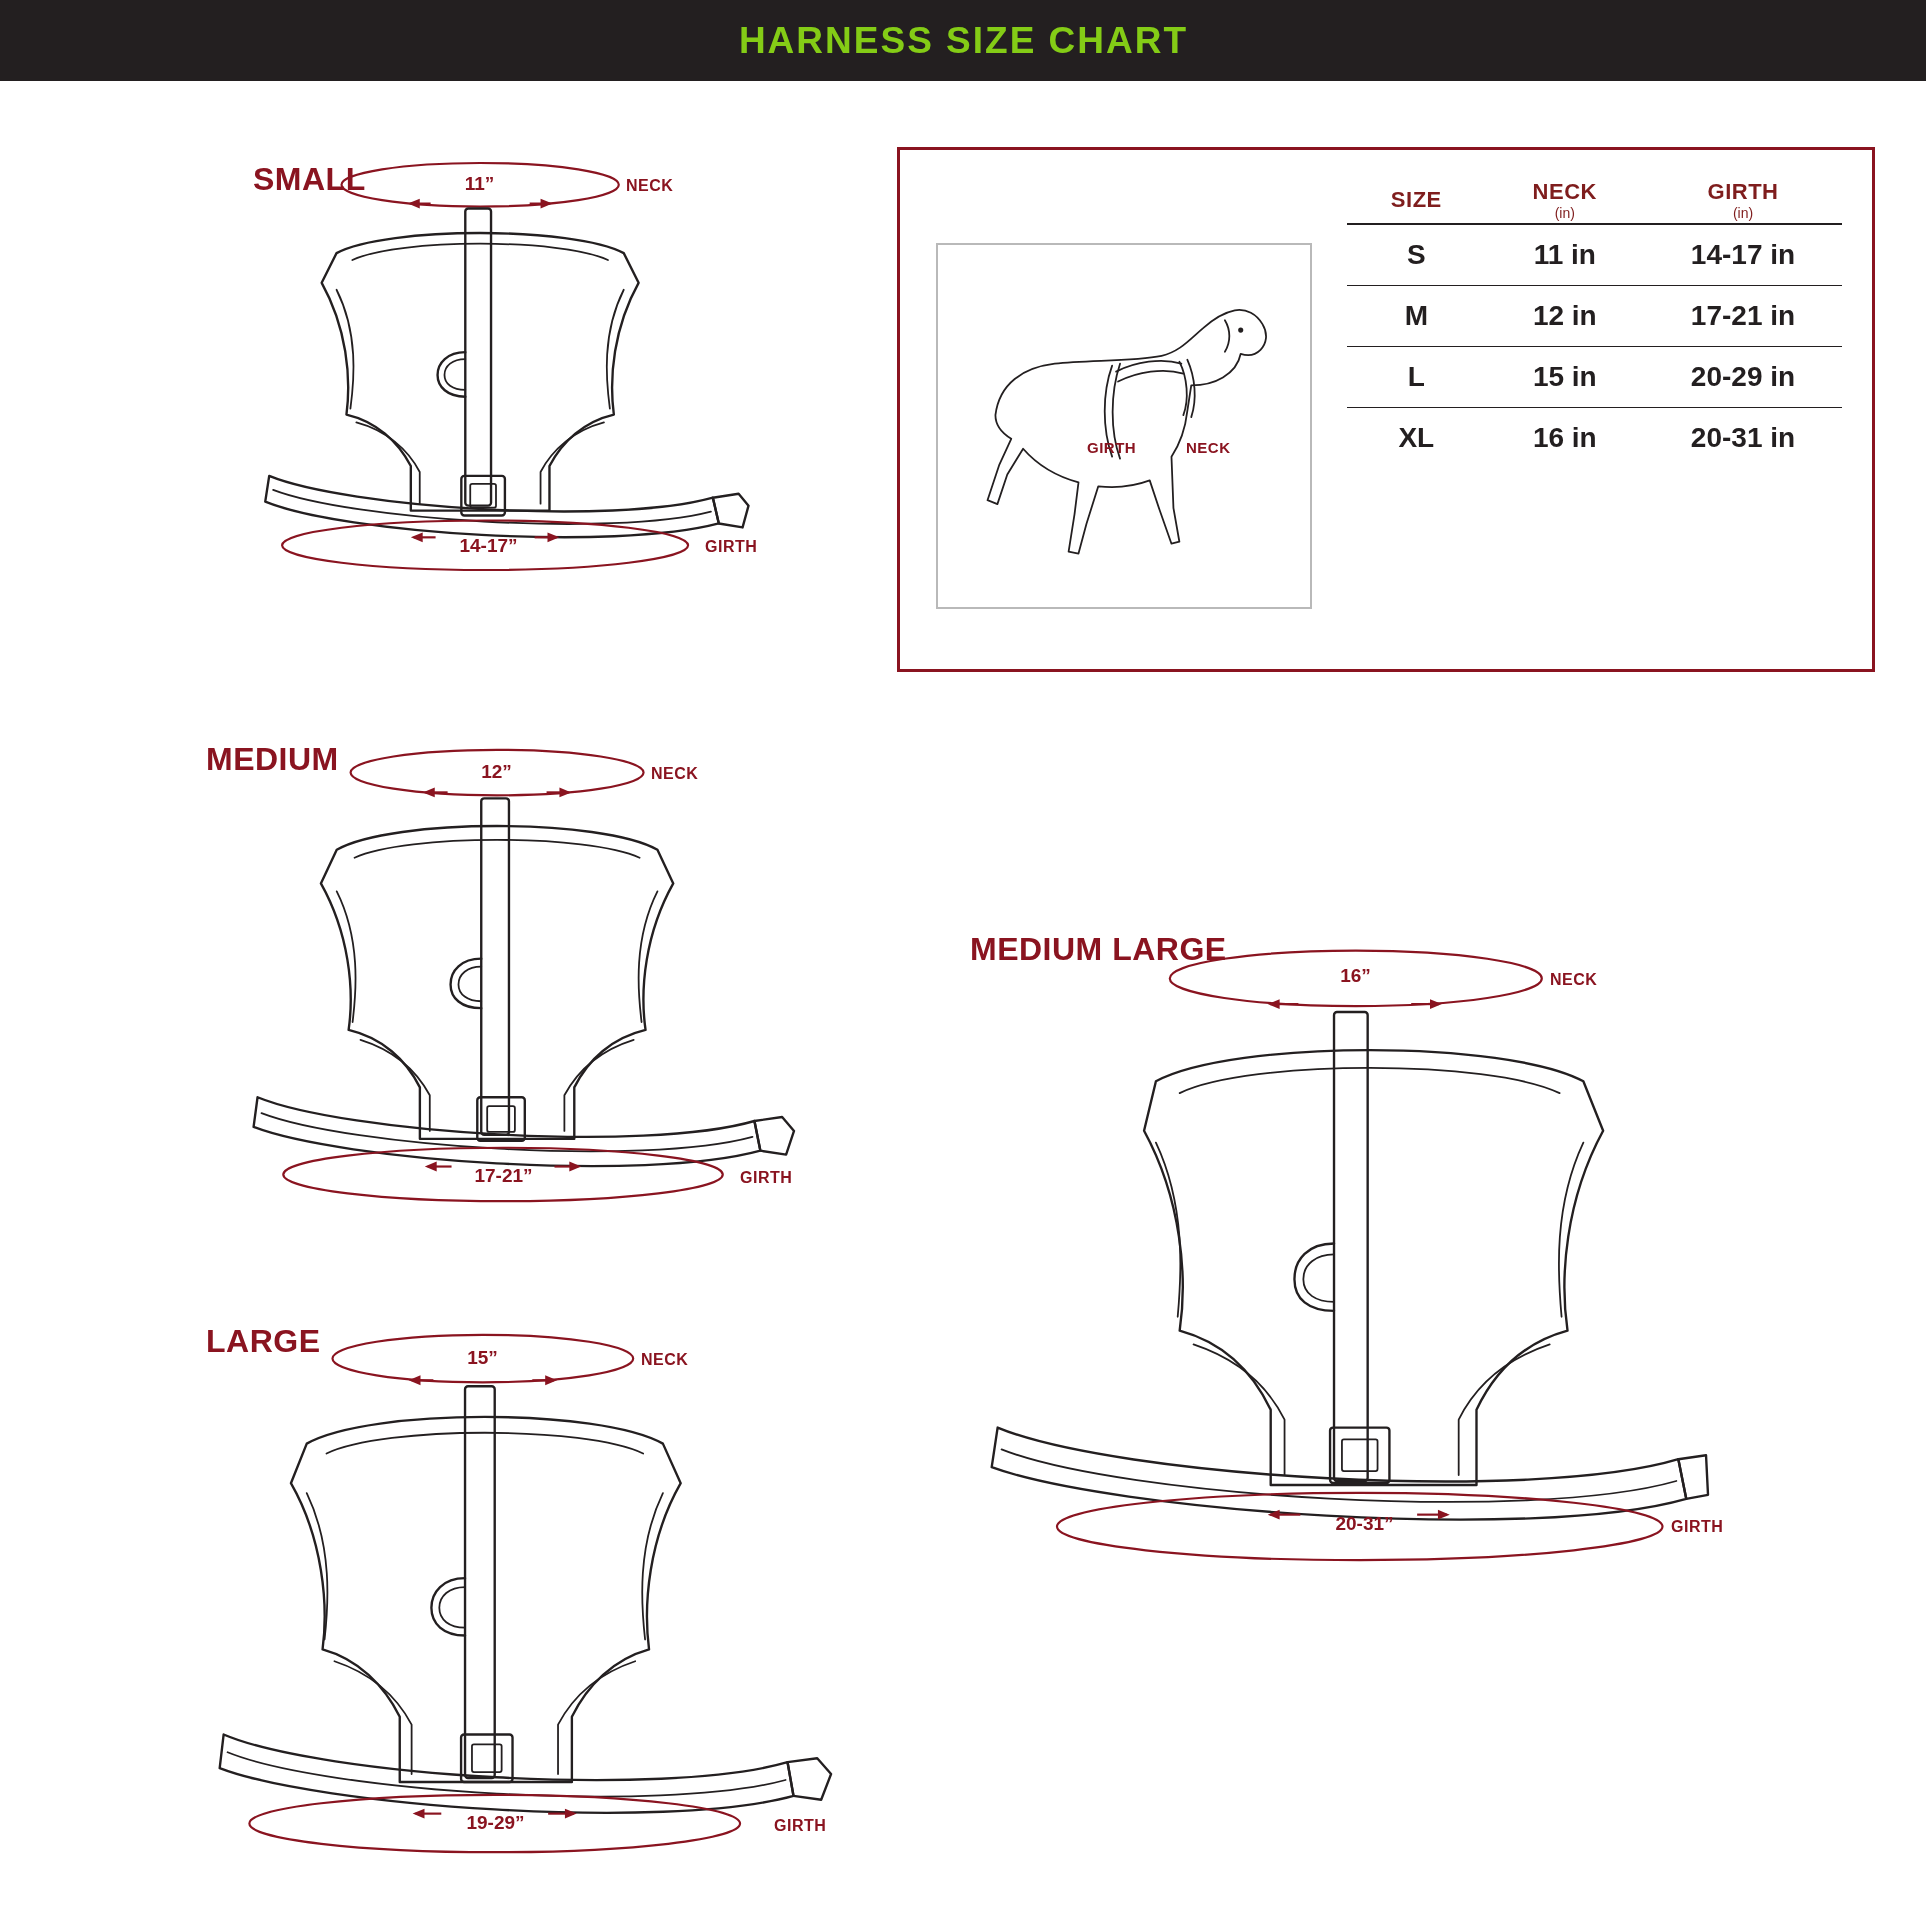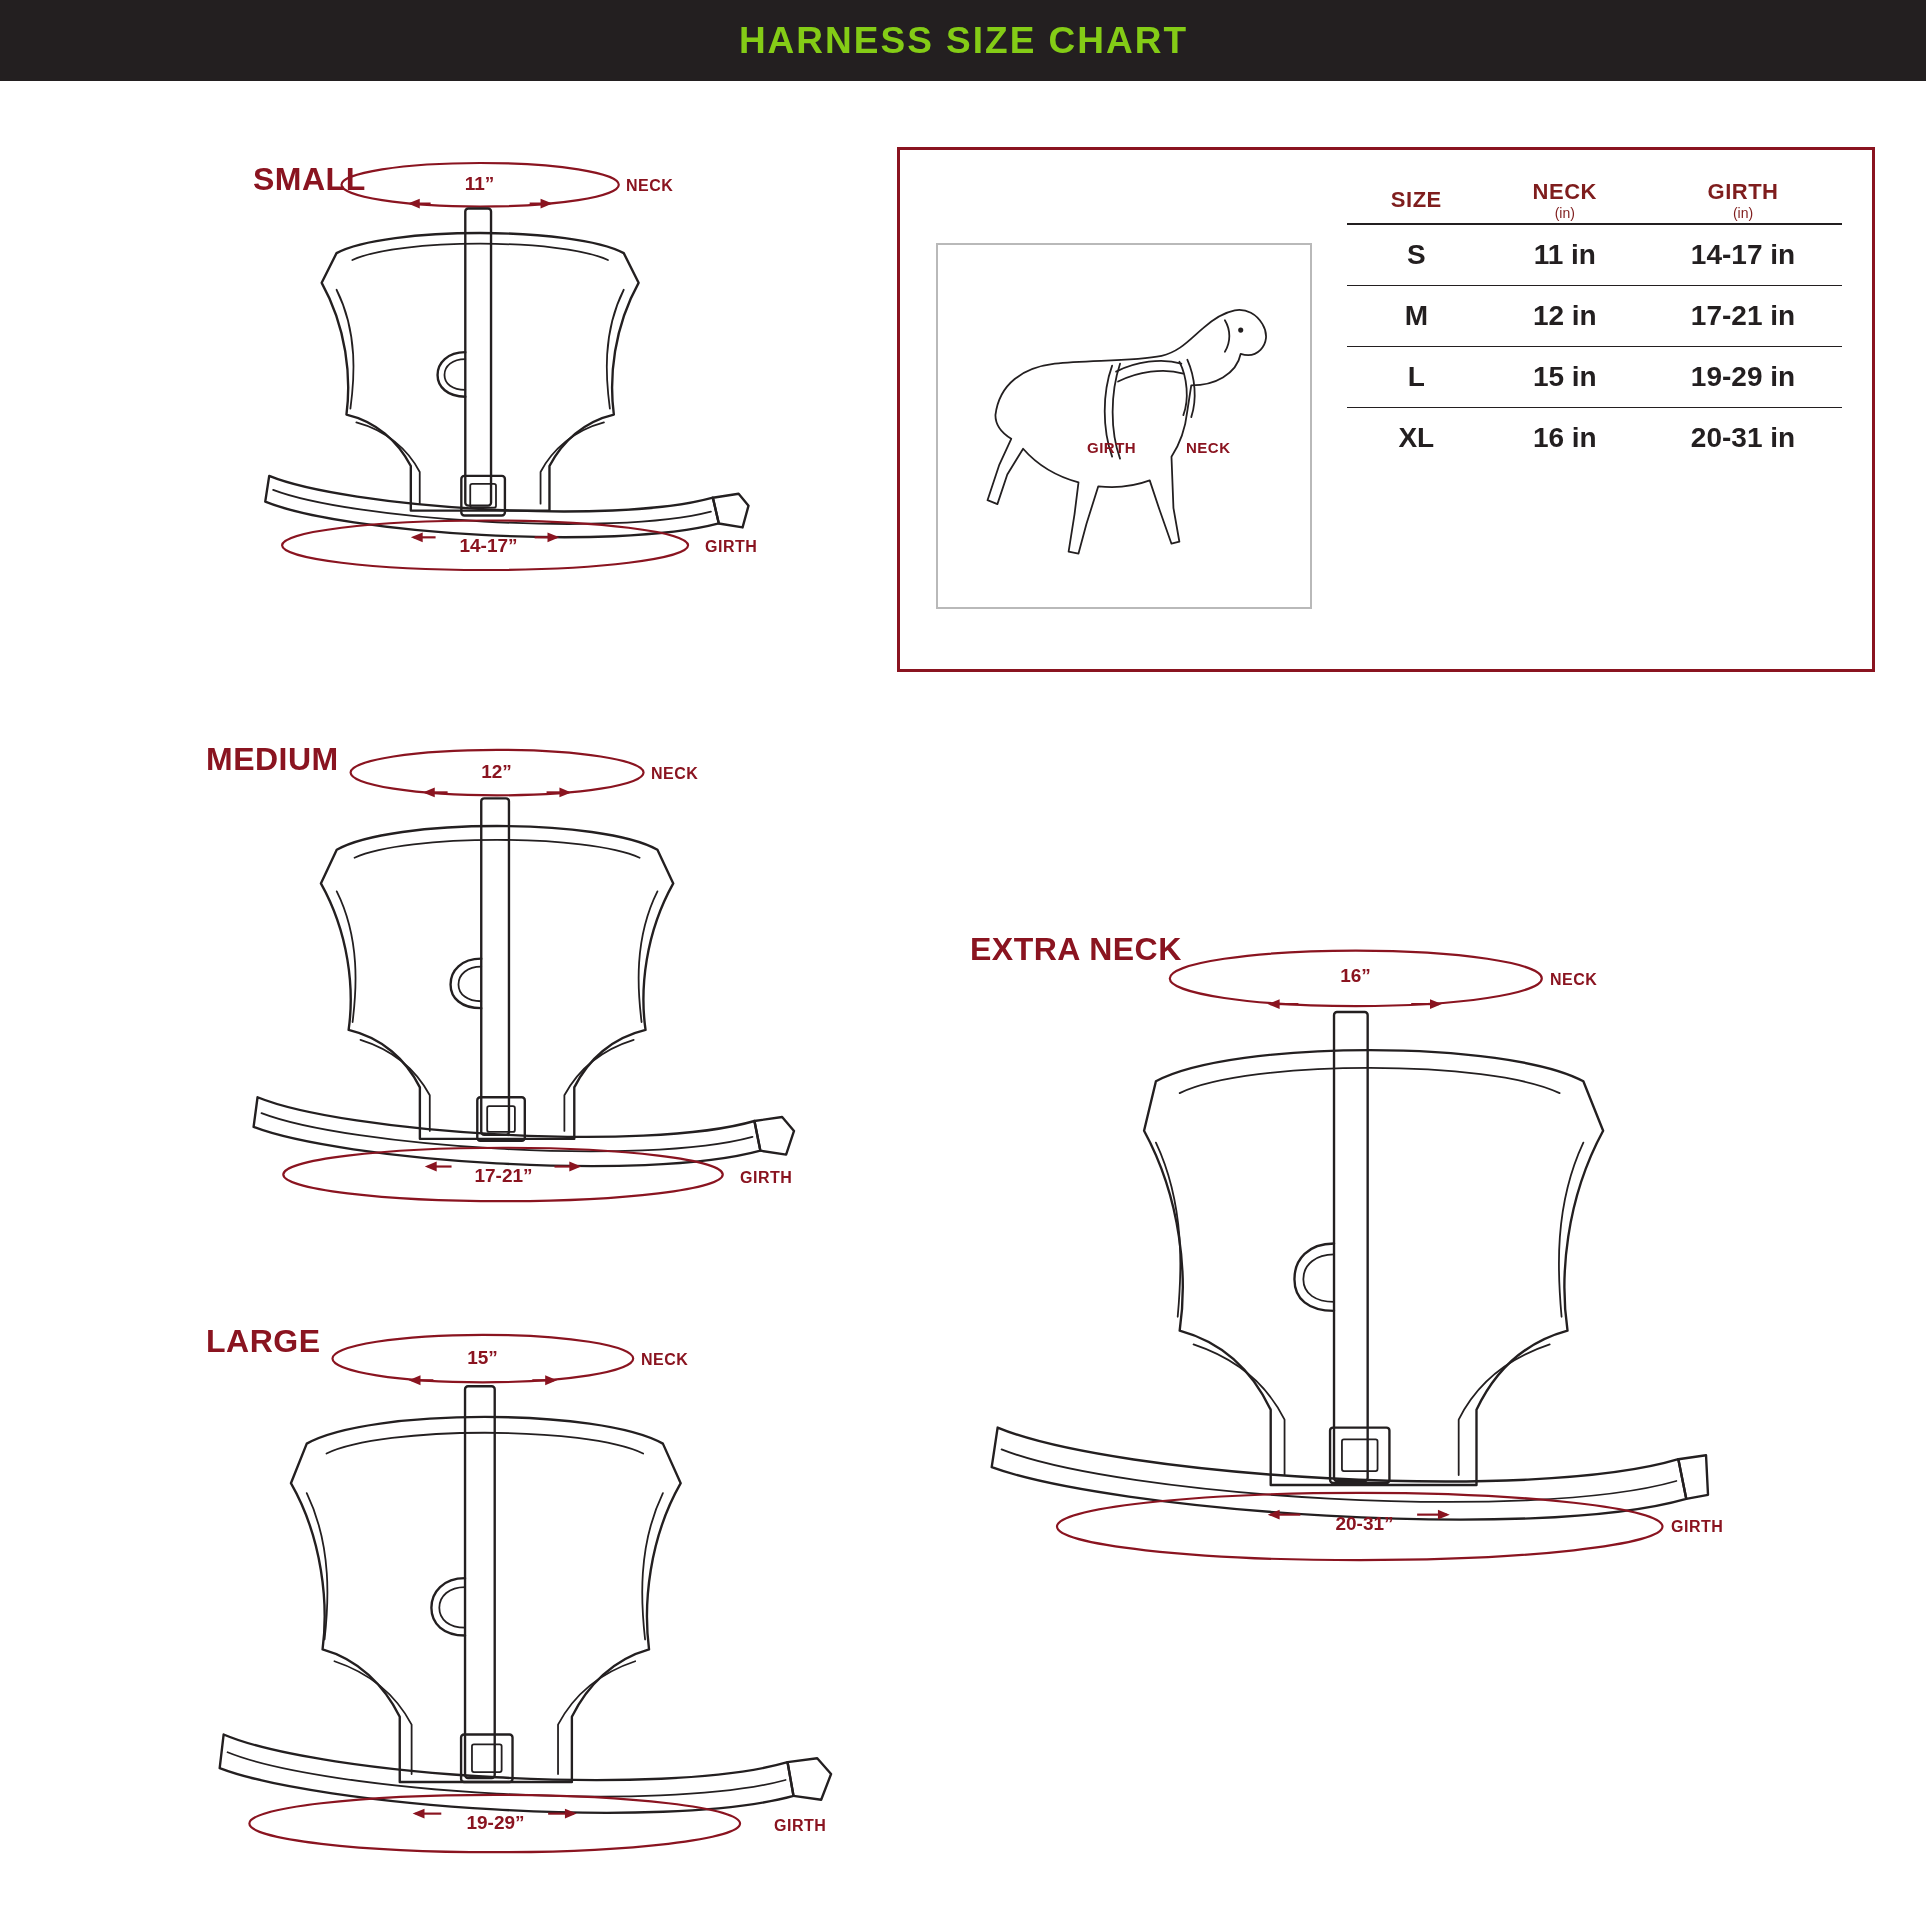--- a/index.html
+++ b/index.html
@@ -261,21 +261,21 @@
       <polygon class="arwf" points="393,502 381,497 381,507"></polygon>
   </svg>
 
   <div class="meas-text" style="left:255px; top:30px; width:79px; text-align:center;">15”</div>
   <div class="side-tag" style="left:453px; top:34px;">NECK</div>
   <div class="meas-text" style="left:253px; top:495px; width:109px; text-align:center;">19-29”</div>
   <div class="side-tag" style="left:586px; top:500px;">GIRTH</div>
 </div>
 
 <div class="panel" style="left:960px; top:921px; width:752px; height:653px;">
-  <div class="size-label" style="position:absolute; left:10px; top:10px;">EXTRA NECK</div>
+  <div class="size-label" style="position:absolute; left:10px; top:10px;">MEDIUM LARGE</div>
 
   <svg width="752" height="653" viewBox="0 0 760 660">
     <ellipse class="ell" cx="400" cy="58" rx="188" ry="28"></ellipse>
     <path class="arw" d="M342 84 L314 84"></path>
       <polygon class="arwf" points="311,84 323,79 323,89"></polygon>
     <path class="arw" d="M456 84 L484 84"></path>
       <polygon class="arwf" points="487,84 475,79 475,89"></polygon>
 
     <path class="hl" d="M198 162 C276 120 552 120 630 162 L650 212 C612 282 606 360 614 414
                         C570 426 540 456 522 494 L522 570 L314 570 L314 494
@@ -367,21 +367,21 @@
         <td>14-17 in</td>
       </tr>
       <tr>
         <td>M</td>
         <td>12 in</td>
         <td>17-21 in</td>
       </tr>
       <tr>
         <td>L</td>
         <td>15 in</td>
-        <td>19-29 in</td>
+        <td>20-29 in</td>
       </tr>
       <tr>
         <td>XL</td>
         <td>16 in</td>
         <td>20-31 in</td>
       </tr>
     </tbody>
   </table>
 
 </div>

